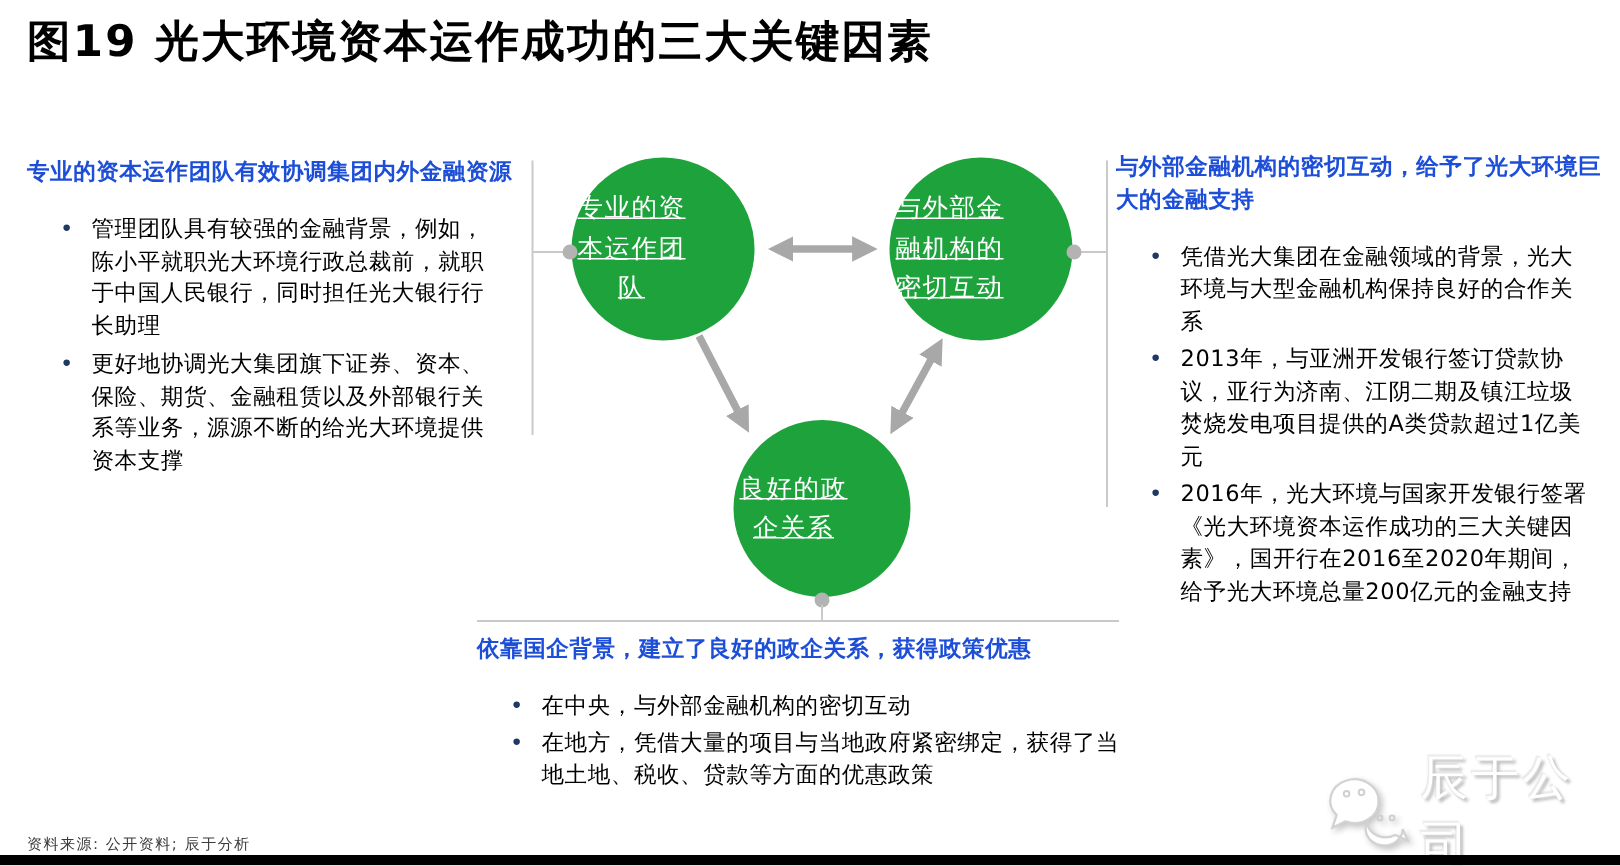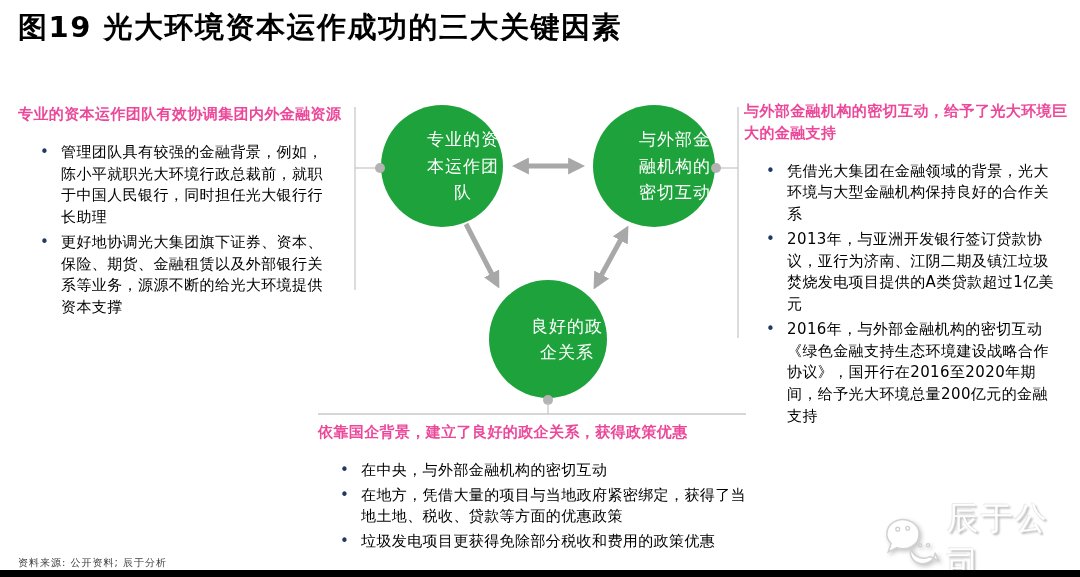--- a/index.html
+++ b/index.html
@@ -5,30 +5,30 @@
   html,body{margin:0;padding:0;background:#ffffff;}
   #canvas{
     position:relative;width:1080px;height:577px;background:#ffffff;overflow:hidden;
     font-family:"DejaVu Sans","Liberation Sans",sans-serif;color:#111;
   }
   .page-title{
     position:absolute;left:18px;top:8px;font-size:29px;font-weight:bold;
     letter-spacing:1.5px;color:#000;
   }
   .panel{position:absolute;}
-  .panel .heading{font-size:15px;font-weight:bold;line-height:1.45;letter-spacing:0.4px;margin:0 0 3px 0;color:#ec4899;}
+  .panel .heading{font-size:15px;font-weight:bold;line-height:1.45;letter-spacing:0.4px;margin:0 0 3px 0;color:#1d4ed8;}
   .panel ul{list-style:none;margin:16px;padding:0;}
   .panel li{position:relative;padding-left:27px;font-size:15px;line-height:1.45;letter-spacing:0.4px;margin-bottom:3px;color:#000;}
   .panel li::before{content:"\2022";position:absolute;left:6px;top:0;color:var(--bullet-navy,#1f3864);}
   #left-panel{left:18px;top:104px;width:336px;}
   #right-panel{left:744px;top:101px;width:332px;}
   #bottom-panel{left:318px;top:422px;width:446px;}
   .circle{
     position:absolute;border-radius:50%;background:var(--circle-green,#1ea33c);
-    color:#fff;display:flex;align-items:center;justify-content:flex-end;text-align:center;
+    color:#fff;display:flex;align-items:center;justify-content:flex-start;text-align:center;text-decoration:underline;
   }
   .circle span{font-size:17px;line-height:1.55;letter-spacing:1px;width:80px;display:block;}
   #circle-team{left:381px;top:105px;width:122px;height:122px;}
   #circle-finance{left:593px;top:105px;width:122px;height:122px;}
   #circle-government{left:489px;top:280px;width:118px;height:118px;}
   #connector-svg{position:absolute;left:0;top:0;pointer-events:none;}
   .source-note{position:absolute;left:18px;top:556px;font-size:10px;letter-spacing:1px;color:#3a3a3a;}
   .footer-bar{position:absolute;left:0;top:570px;width:1080px;height:7px;background:var(--footer-bar-black,#000);}
   .logo{position:absolute;left:884px;top:497px;display:flex;align-items:center;}
   .logo-icon{filter:drop-shadow(2px 2px 2px #c4c4c4);}
@@ -50,30 +50,29 @@
       <li>管理团队具有较强的金融背景，例如，陈小平就职光大环境行政总裁前，就职于中国人民银行，同时担任光大银行行长助理</li>
       <li>更好地协调光大集团旗下证券、资本、保险、期货、金融租赁以及外部银行关系等业务，源源不断的给光大环境提供资本支撑</li>
     </ul>
   </div>
 
   <div class="panel" id="right-panel">
     <div class="heading">与外部金融机构的密切互动，给予了光大环境巨大的金融支持</div>
     <ul>
       <li>凭借光大集团在金融领域的背景，光大环境与大型金融机构保持良好的合作关系</li>
       <li>2013年，与亚洲开发银行签订贷款协议，亚行为济南、江阴二期及镇江垃圾焚烧发电项目提供的A类贷款超过1亿美元</li>
-      <li>2016年，与外部金融机构的密切互动《绿色金融支持生态环境建设战略合作协议》，国开行在2016至2020年期间，给予光大环境总量200亿元的金融支持</li>
+      <li>2016年，光大环境与国家开发银行签署《光大环境资本运作成功的三大关键因素》，国开行在2016至2020年期间，给予光大环境总量200亿元的金融支持</li>
     </ul>
   </div>
 
   <div class="panel" id="bottom-panel">
     <div class="heading">依靠国企背景，建立了良好的政企关系，获得政策优惠</div>
     <ul>
       <li>在中央，与外部金融机构的密切互动</li>
       <li>在地方，凭借大量的项目与当地政府紧密绑定，获得了当地土地、税收、贷款等方面的优惠政策</li>
-      <li>垃圾发电项目更获得免除部分税收和费用的政策优惠</li>
     </ul>
   </div>
 
   <div class="circle" id="circle-team">
     <span>专业的资本运作团队</span>
   </div>
   <div class="circle" id="circle-finance">
     <span>与外部金融机构的密切互动</span>
   </div>
   <div class="circle" id="circle-government">

